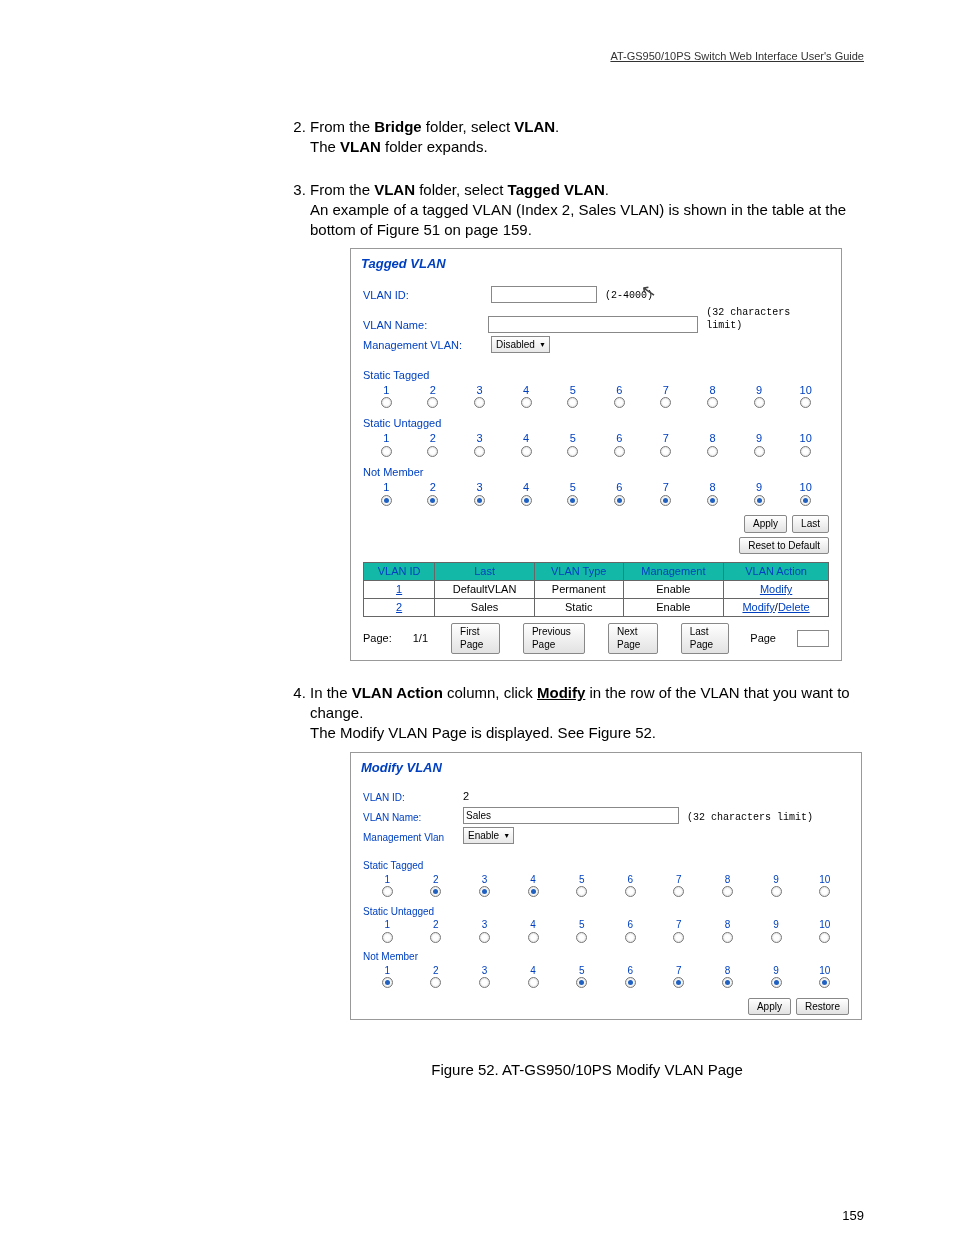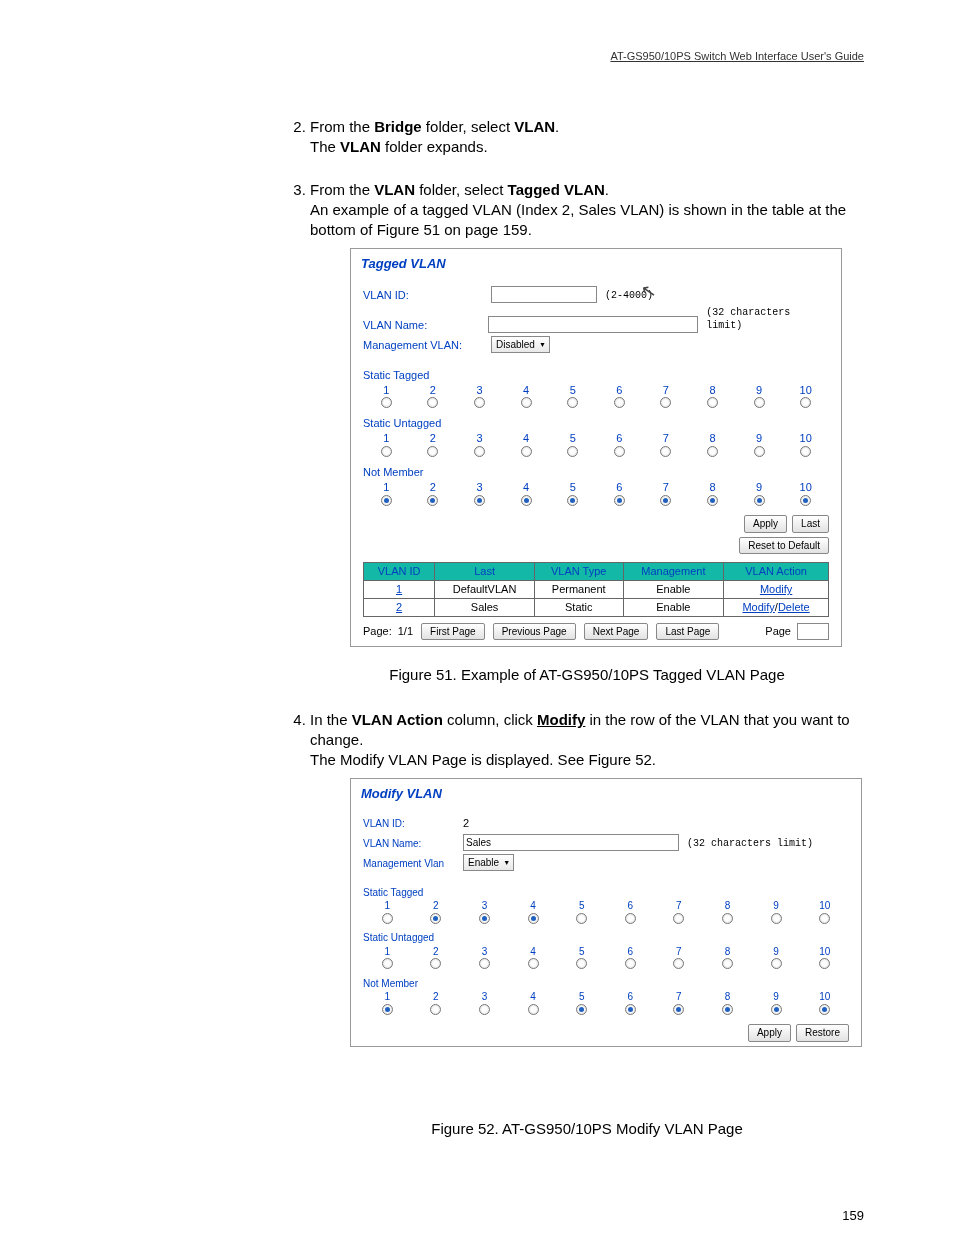--- a/index.html
+++ b/index.html
@@ -107,21 +107,21 @@
 
   table.vtbl {
     border-collapse: collapse; width: calc(100% - 24px); margin:4px 12px; font-size:11px;
   }
   table.vtbl th, table.vtbl td {
     border:1px solid #666; padding:1px 4px; text-align:center;
   }
   table.vtbl th { color:#0040c0; font-weight:normal; background:#14b8a6;}
   .link { color:#0040c0; text-decoration:underline; }
 
-  .pager { padding:2px 12px 6px 12px; font-size:11px; display:flex; align-items:center; gap:6px;}
+  .pager { padding:2px 12px 6px 12px; font-size:11px; display:flex; align-items:center; gap:21px;}
   .pager .btn { padding:1px 8px; }
   .pager .ptxt { margin-left:auto; }
   .pager input { width:26px; height:13px; border:1px solid #888; font-size:10px;}
 
   .cursor-icon { position:absolute; font-size:18px; color:#444; transform:rotate(-10deg);}
   
   
   .shot2 .field-lbl { width:100px; font-size:10px;}
   .shot2 .port-block .bh, .shot2 .port-block .prow { font-size:10px;}
   .shot2 .prow { grid-template-columns: repeat(10, 1fr);}
@@ -279,21 +279,20 @@
         <span>1/1</span>
         <span class="btn">First Page</span>
         <span class="btn">Previous Page</span>
         <span class="btn">Next Page</span>
         <span class="btn">Last Page</span>
         <span class="ptxt">Page</span>
         <input style="">
       </div>
     </div>
 
-    <div class="fig-caption">Figure 51. Example of AT-GS950/10PS Tagged VLAN Page</div>
   </li>
 
   <li>
     <span>In the </span><span class="bold">VLAN Action</span><span> column, click </span><span class="bold underline">Modify</span><span> in the row of the VLAN that you want to change.</span>
     <span class="indent">The Modify VLAN Page is displayed. See Figure 52.</span>
 
     
     <div class="shot shot2" style="width:510px;">
       <div class="shot-title">Modify VLAN</div>
       <div class="sec">
@@ -389,17 +388,17 @@
             <span><span class="radio-dot sel"></span></span>
           </div>
       </div>
 
       <div class="btnrow">
         <span class="btn">Apply</span>
         <span class="btn">Restore</span>
       </div>
     </div>
 
-    <div class="fig-caption" style="margin-top:72px;">Figure 52. AT-GS950/10PS Modify VLAN Page</div>
+    <div class="fig-caption" style="margin-top:40px;">Figure 52. AT-GS950/10PS Modify VLAN Page</div>
   </li>
 </ol>
 
 <div class="page-num">159</div>
 
 </body></html>

